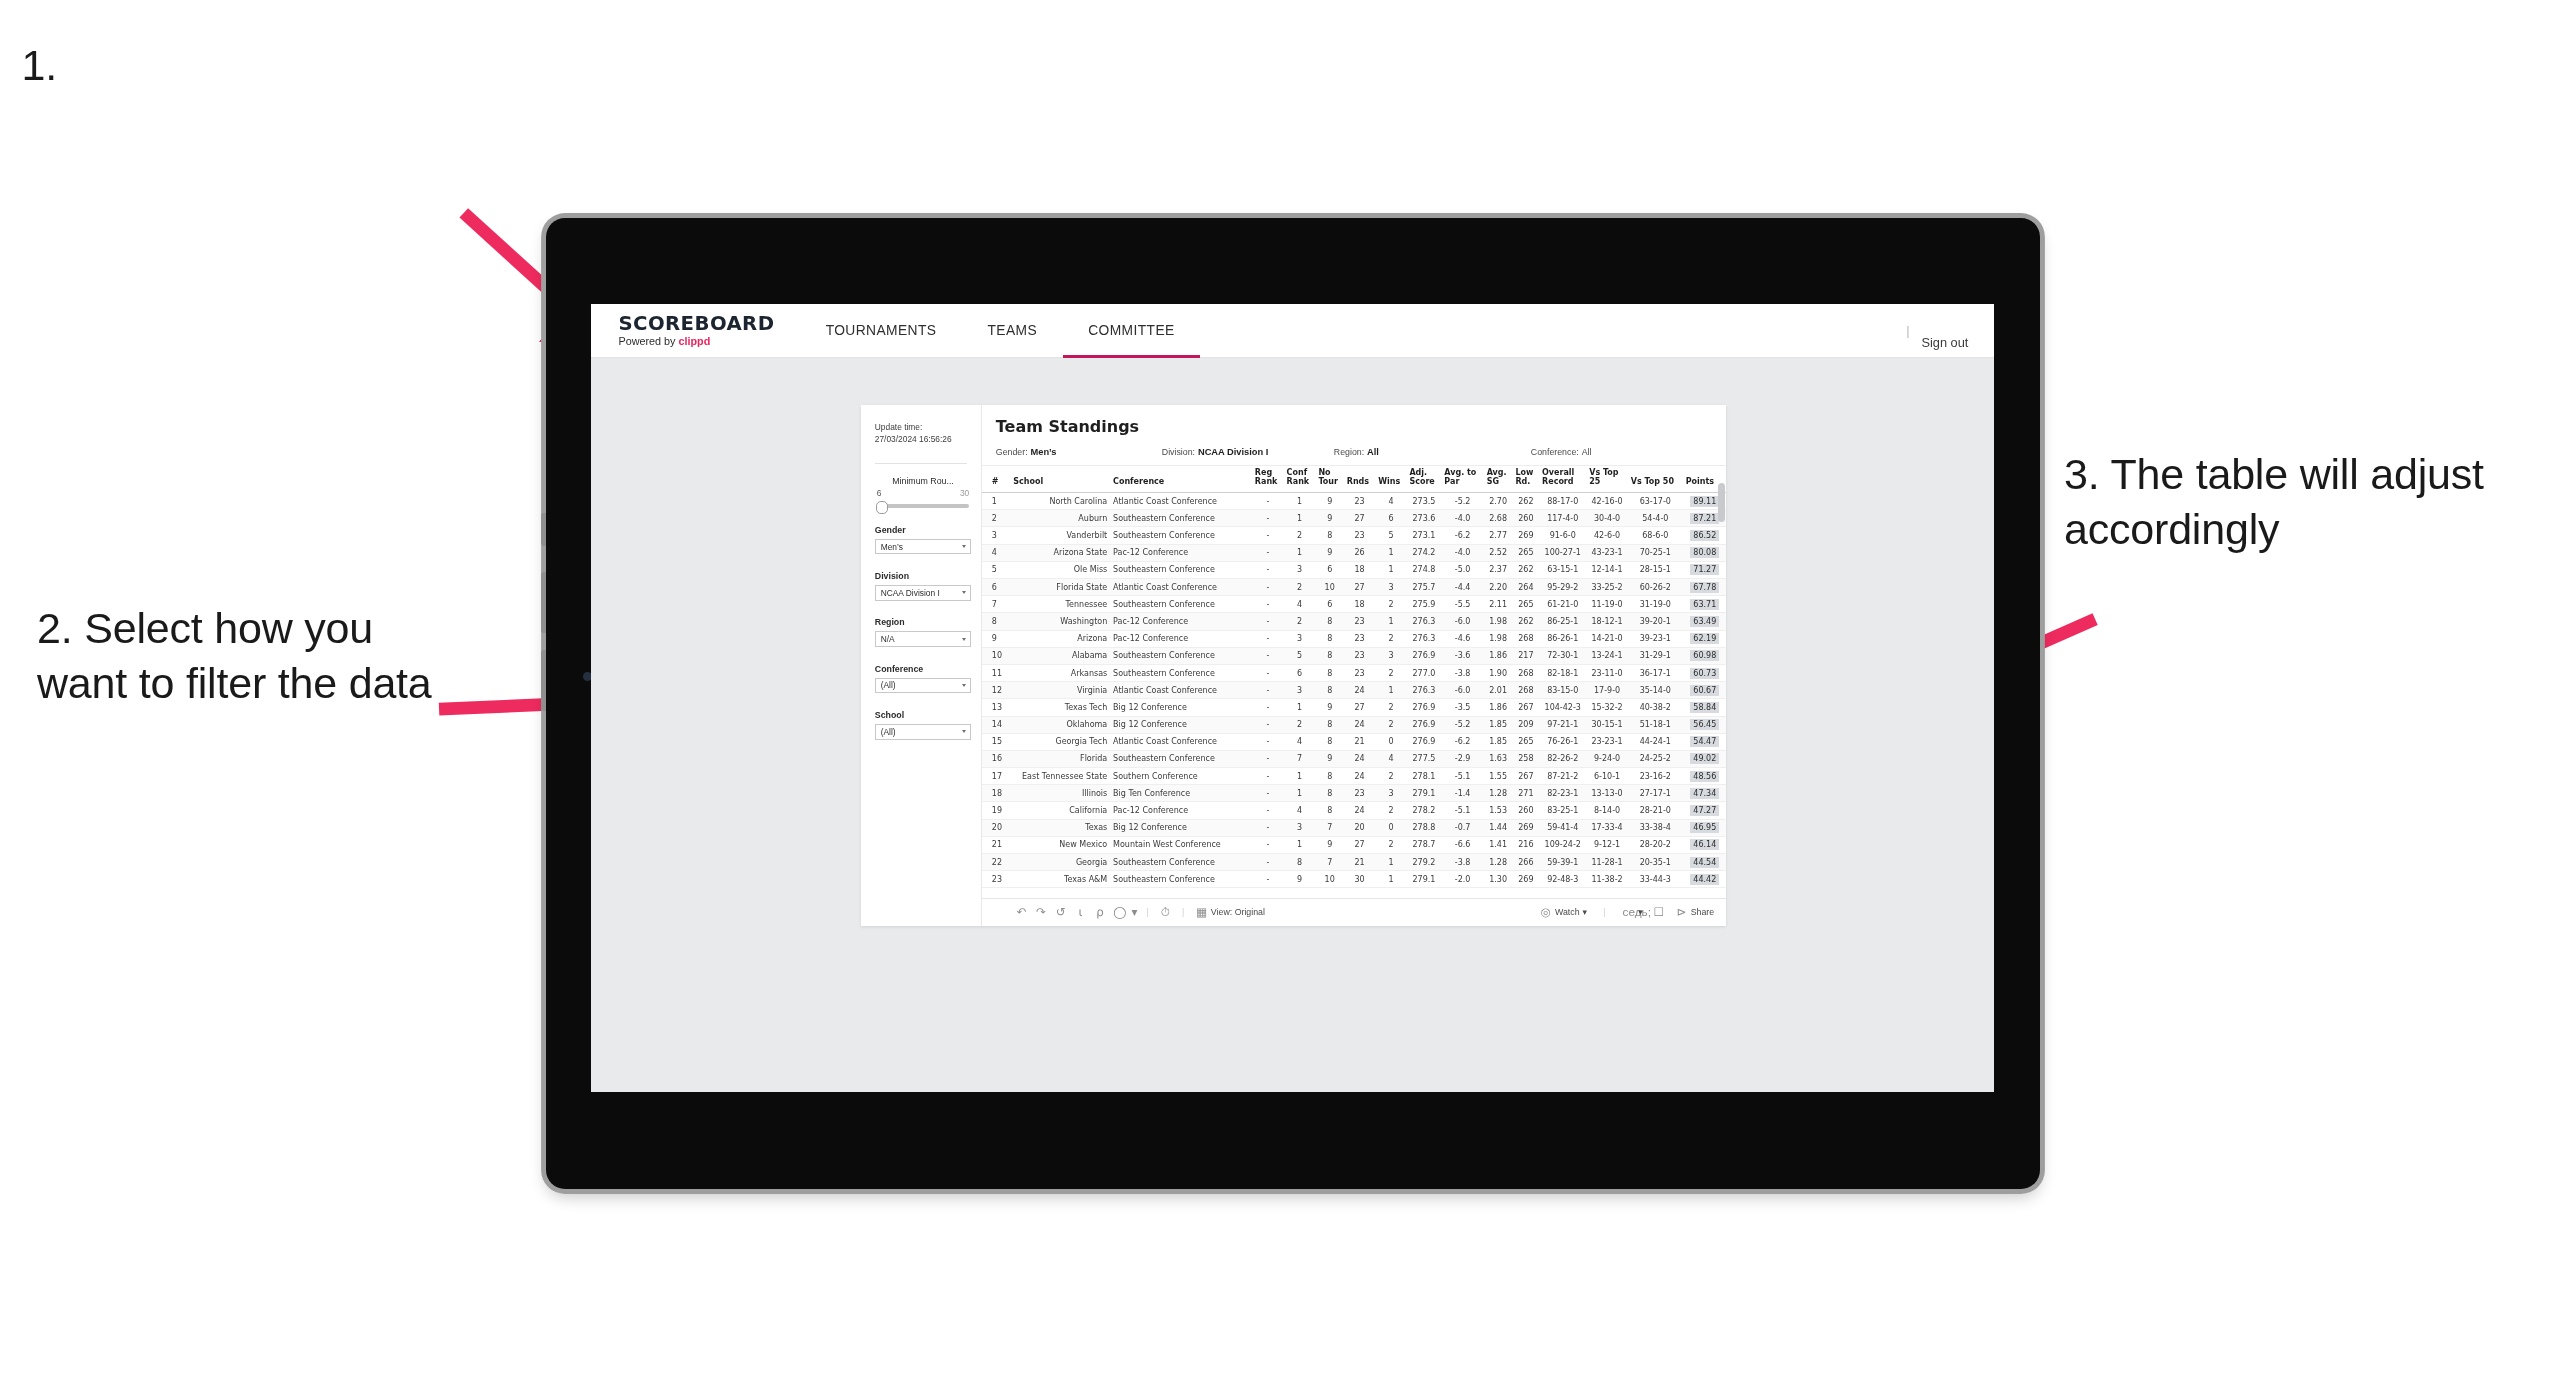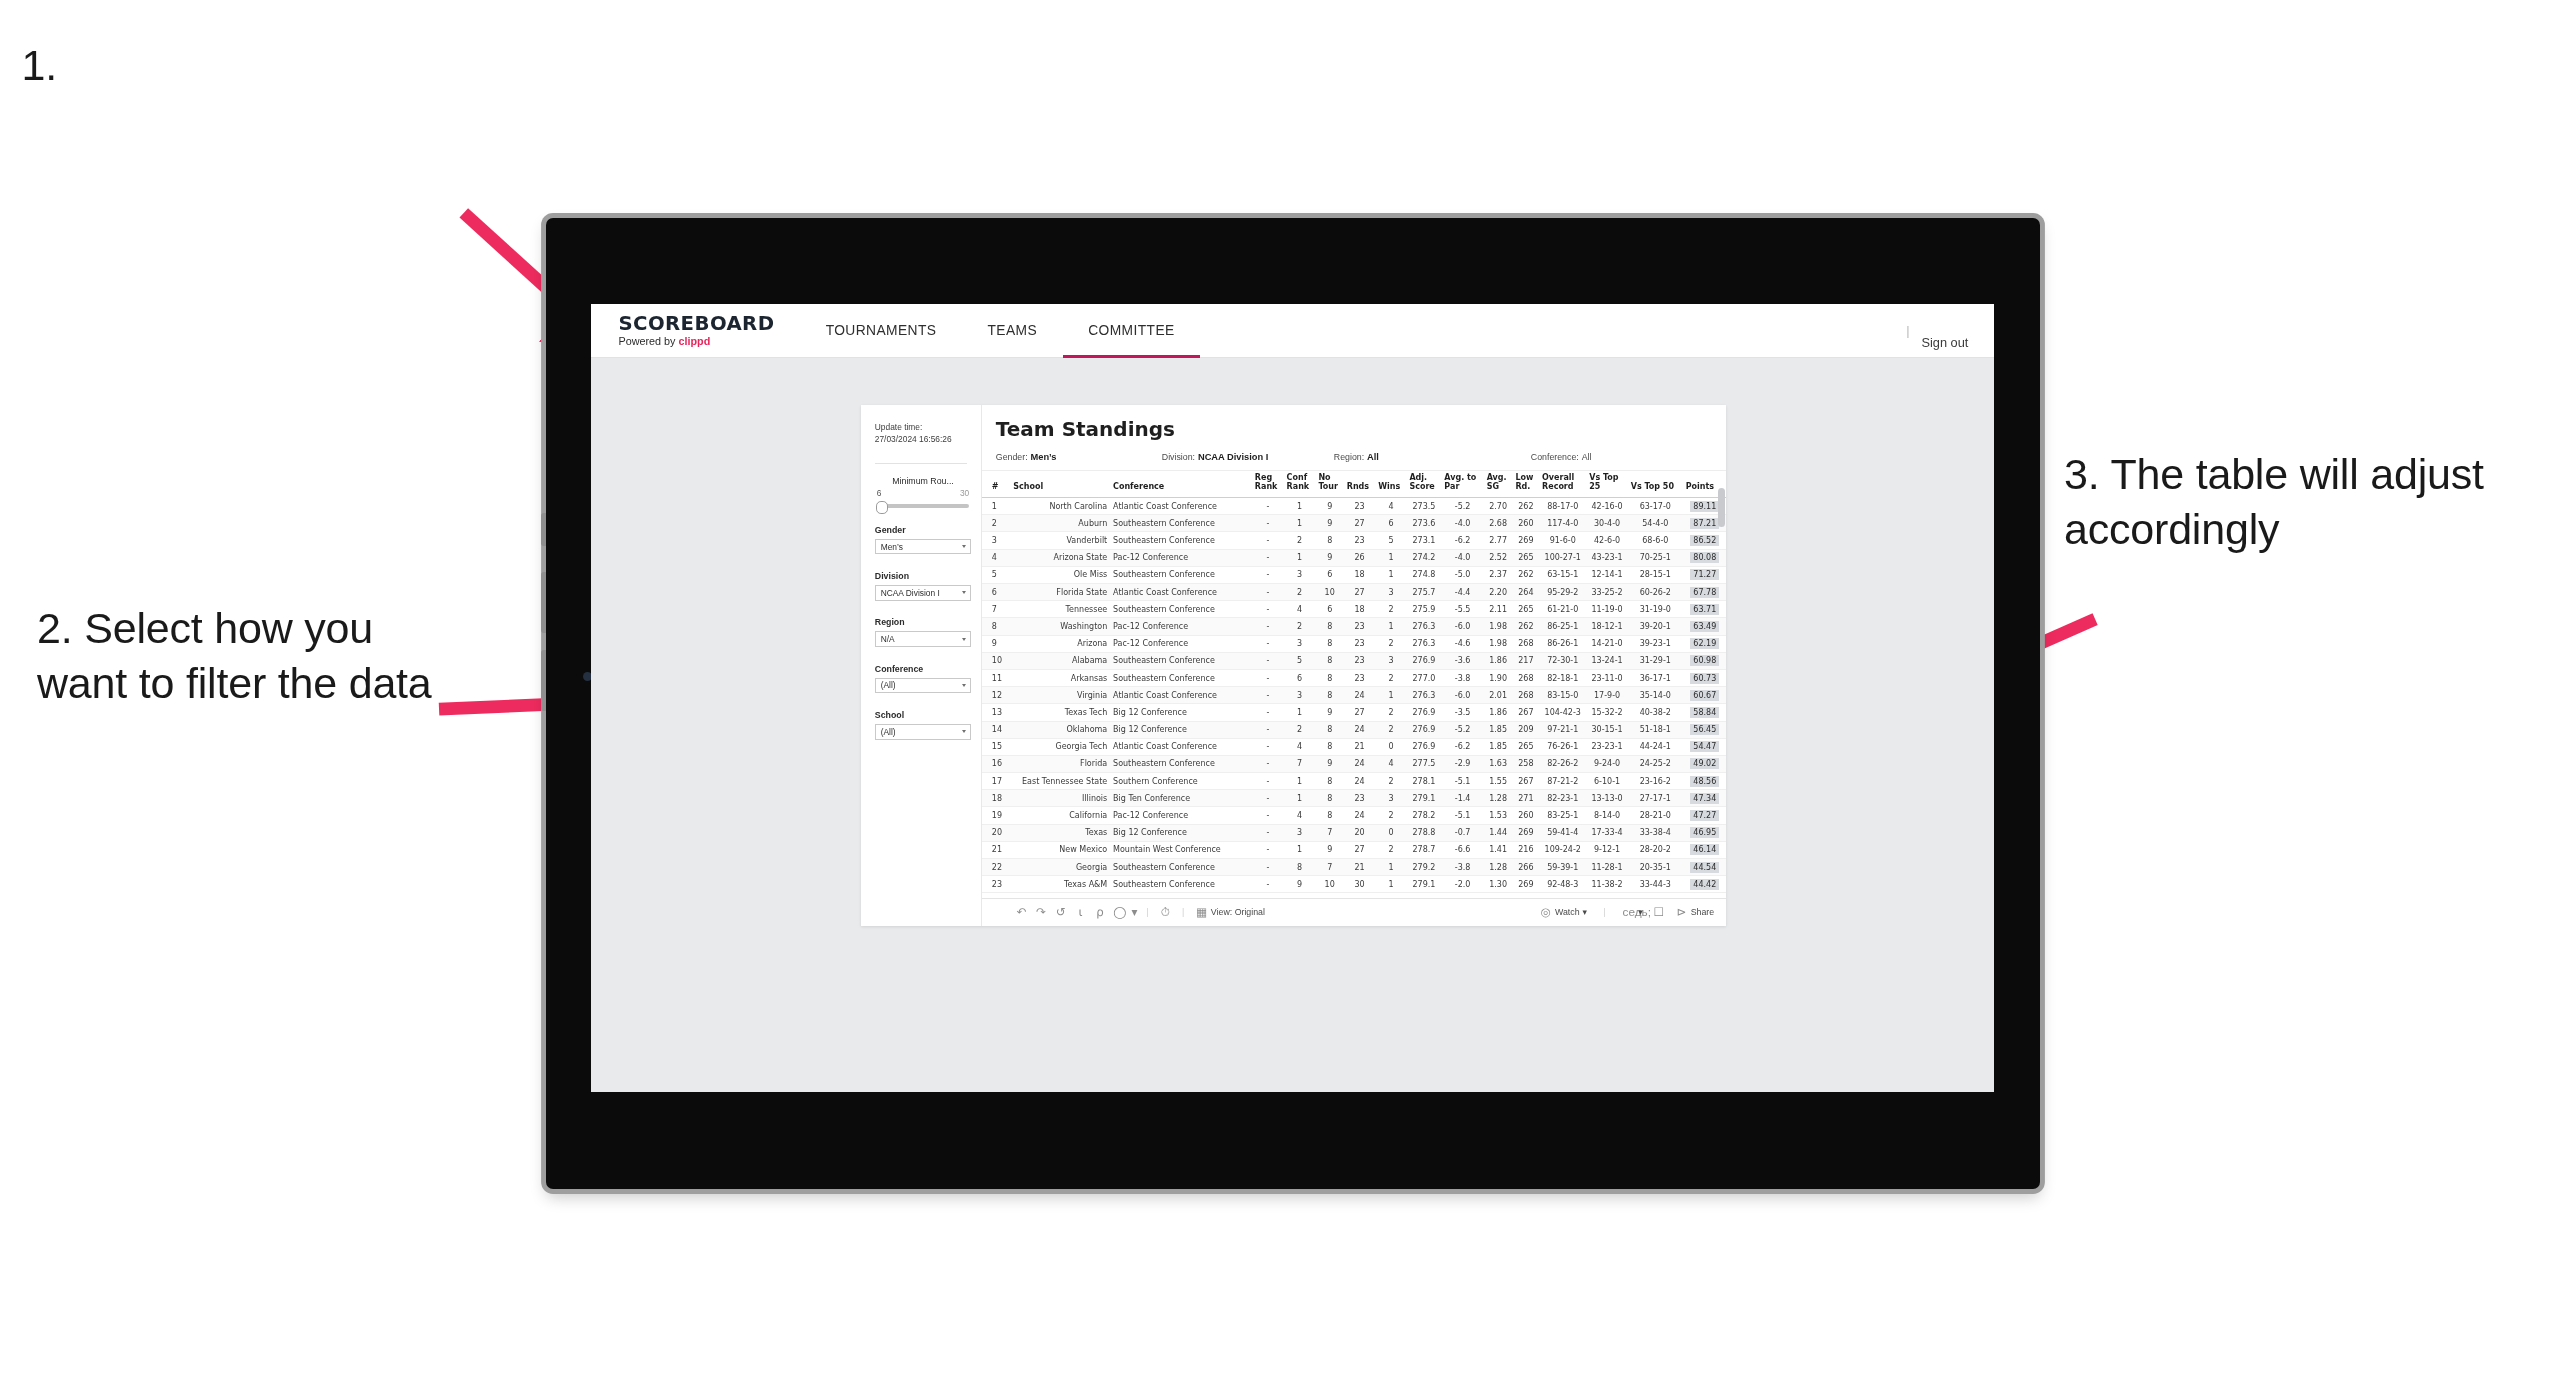--- a/index.html
+++ b/index.html
@@ -46,21 +46,21 @@
   }
 
   
   #tablet {
     position: absolute;
     left: 546px;
     top: 218px;
     width: 1494px;
     height: 971px;
     background: #0b0b0b;
-    border-radius: 7px;
+    border-radius: 19px;
     box-shadow: 0 0 0 4.9px #9e9e9e, 0 7.9px 15.7px rgba(0,0,0,0.22);
   }
   #tablet-camera {
     position: absolute;
     left: 37px;
     top: 454px;
     width: 8.8px; height: 8.8px;
     border-radius: 50%;
     background: #24303f;
   }
@@ -271,21 +271,21 @@
     flex: 1 1 auto;
     min-width: 0;
     display: flex;
     flex-direction: column;
     position: relative;
   }
   #viz-header {
     padding: 11.8px 0 8.8px 13.8px;
   }
   #viz-title {
-    font-size: 20px;
+    font-size: 16px;
     font-weight: bold;
     color: #1f1f1f;
     font-family: "DejaVu Sans", sans-serif;
   }
   #viz-filters-row {
     display: flex;
     margin-top: 10.8px;
     font-size: 8.8px;
     color: #4a4a4a;
   }

